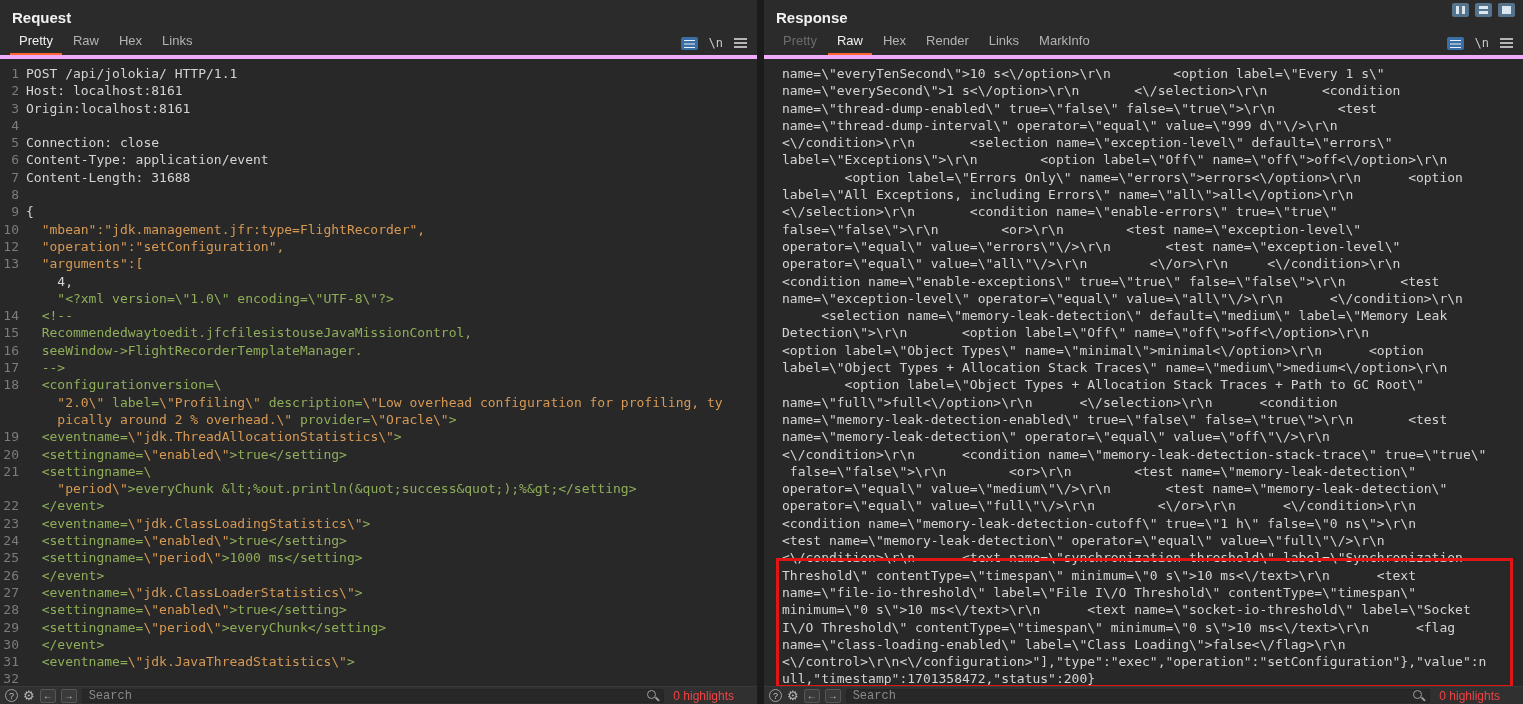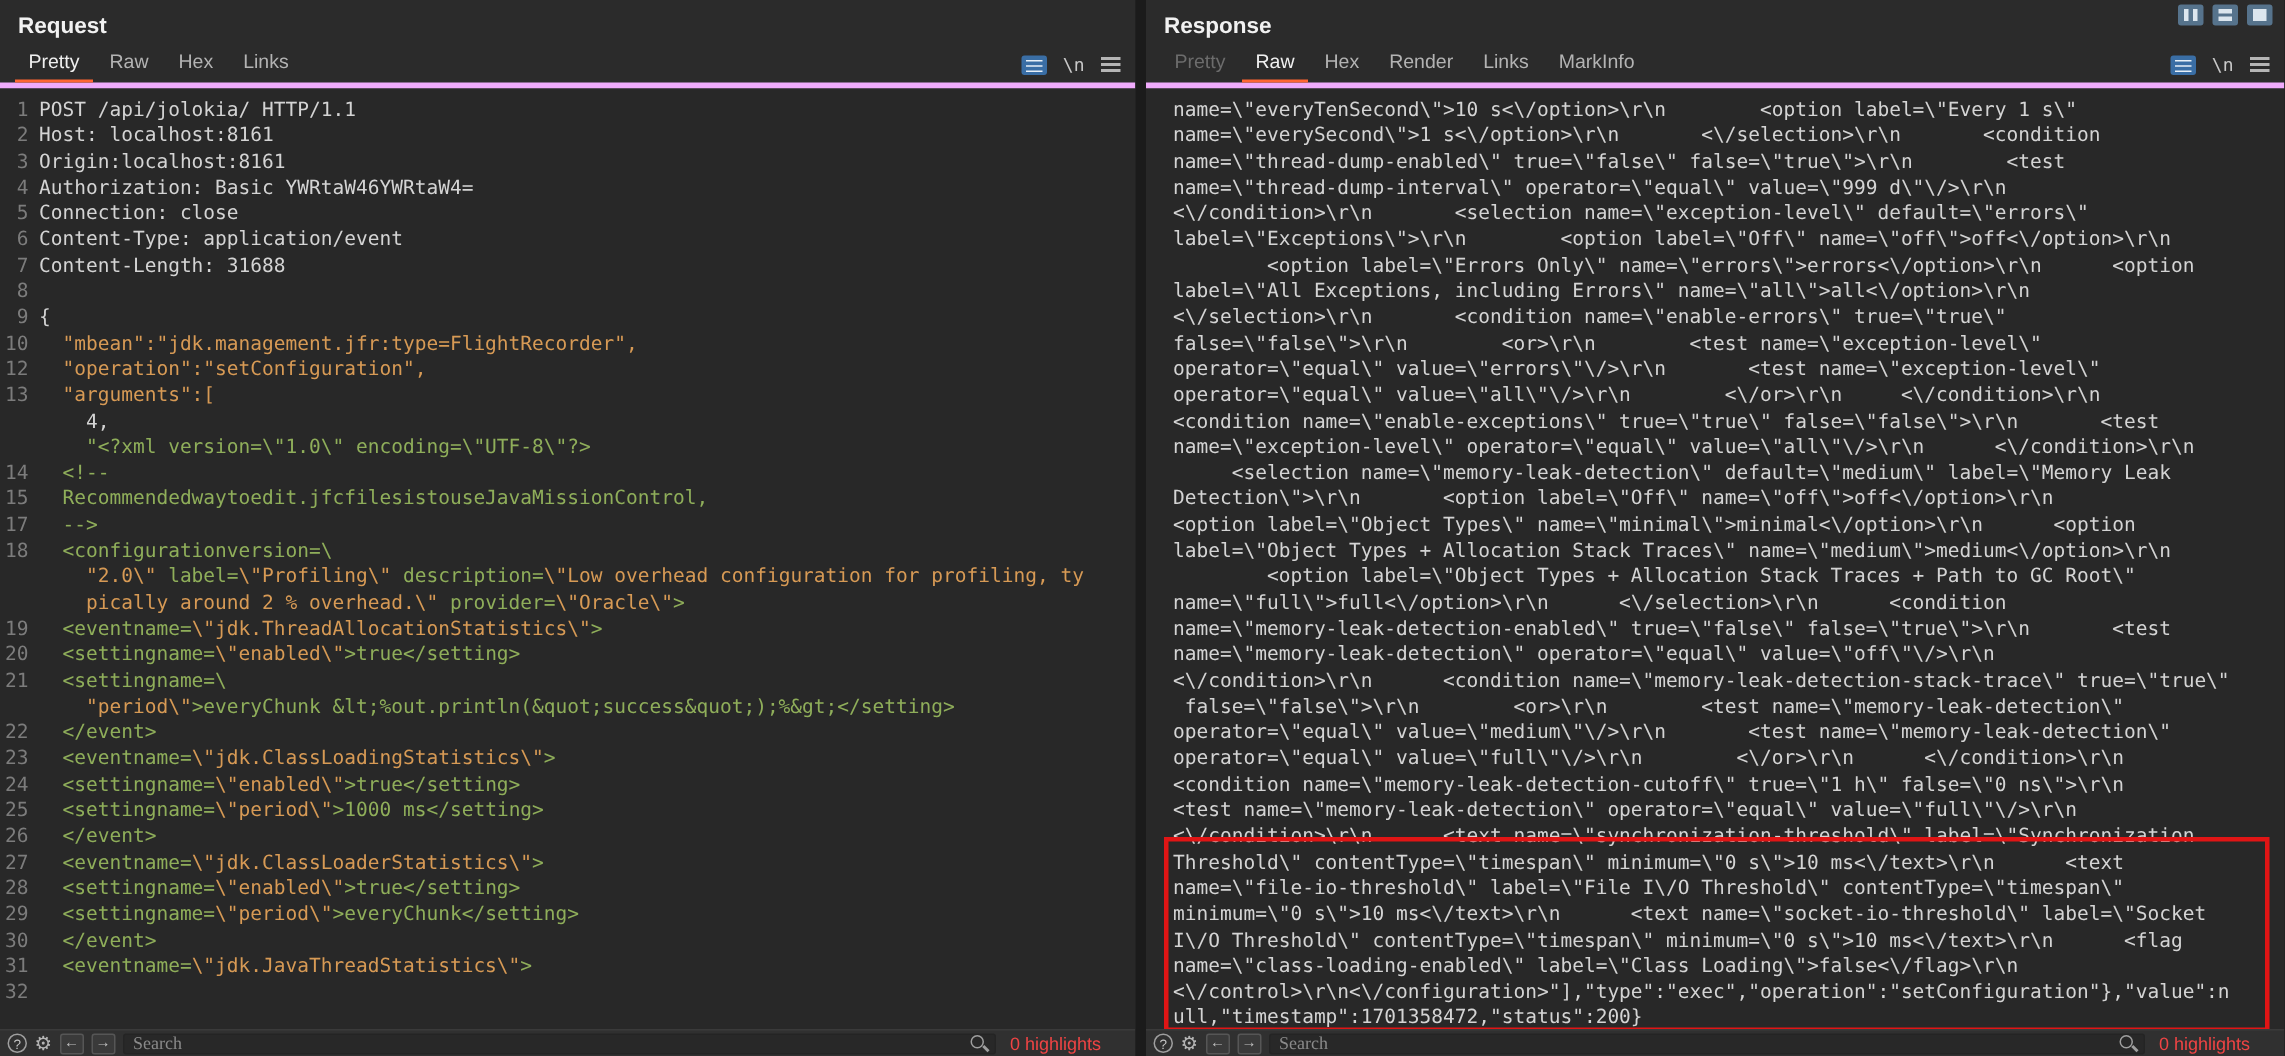--- a/index.html
+++ b/index.html
@@ -42,21 +42,21 @@
   .tok-g{color:var(--green)}
   .rline{white-space:pre;padding-left:18px;color:var(--plain)}
   .annotation{position:absolute;border:3px solid var(--ann);pointer-events:none;z-index:4}
 
   
   .searchbar{flex:0 0 18px;display:flex;align-items:center;background:#303030;border-top:1px solid #3a3a3a;padding:0 5px;gap:5px}
   .sb-help{width:13px;height:13px;border:1px solid #9f9f9f;border-radius:50%;font-size:9px;display:inline-flex;align-items:center;justify-content:center;color:#c4c4c4;flex:0 0 auto}
   .sb-gear{font-size:13px;line-height:13px;color:#b5b5b5;flex:0 0 auto}
   .sb-arrow{width:16px;height:14px;border:1px solid #565656;background:#3a3a3a;border-radius:2px;display:inline-flex;align-items:center;justify-content:center;font-size:10px;color:#c0c0c0;flex:0 0 auto}
   .sb-field{flex:1 1 auto;height:14px;background:#282828;border:1px solid #242424;border-radius:2px;display:flex;align-items:center}
-  .sb-field input{flex:1 1 auto;background:transparent;border:none;outline:none;color:#14b8a6;font-family:Liberation Serif, serif;font-size:12px;padding:0 6px;min-width:0}
+  .sb-field input{flex:1 1 auto;background:transparent;border:none;outline:none;color:#14b8a6;font-family:Liberation Mono, monospace;font-size:12px;padding:0 6px;min-width:0}
   .sb-field input::placeholder{color:#8a8a8a}
   .mag{width:13px;height:13px;position:relative;display:inline-block;margin-right:4px;flex:0 0 auto}
   .mag::before{content:"";position:absolute;left:1px;top:1px;width:7px;height:7px;border:1.5px solid #9f9f9f;border-radius:50%}
   .mag::after{content:"";position:absolute;left:8.5px;top:9px;width:4.5px;height:1.5px;background:#9f9f9f;transform:rotate(45deg)}
   .sb-high{font-size:12px;color:#ef4444;padding:0 18px 0 4px;white-space:nowrap;flex:0 0 auto}
 
   
   .winbtns{position:absolute;top:3px;right:8px;display:flex;gap:6px;z-index:9}
   .wbtn{width:17px;height:14px;background:#56738c;border-radius:2px;display:flex;align-items:center;justify-content:center;cursor:pointer}
   .g-cols{width:9px;height:8px;border-left:3px solid #dce6ee;border-right:3px solid #dce6ee}
@@ -94,33 +94,34 @@
         <span class="wrapicon"></span>
         <span class="nlicon">\n</span>
         <span class="hamb"></span>
       </div>
     </div>
 
     <div class="editor" id="req-editor">
         <div class="line"><span class="gutter">1</span><span class="code"><span class="tok-w">POST /api/jolokia/ HTTP/1.1</span></span></div>
         <div class="line"><span class="gutter">2</span><span class="code"><span class="tok-w">Host: localhost:8161</span></span></div>
         <div class="line"><span class="gutter">3</span><span class="code"><span class="tok-w">Origin:localhost:8161</span></span></div>
-        <div class="line"><span class="gutter">4</span><span class="code"><span class="tok-w">Authorization: Basic YWRtaW46YWRtaW4=</span></span></div>
+        <div class="line"><span class="gutter">4</span></div>
         <div class="line"><span class="gutter">5</span><span class="code"><span class="tok-w">Connection: close</span></span></div>
         <div class="line"><span class="gutter">6</span><span class="code"><span class="tok-w">Content-Type: application/event</span></span></div>
         <div class="line"><span class="gutter">7</span><span class="code"><span class="tok-w">Content-Length: 31688</span></span></div>
         <div class="line"><span class="gutter">8</span><span class="code"></span></div>
         <div class="line"><span class="gutter">9</span><span class="code"><span class="tok-w">{</span></span></div>
         <div class="line"><span class="gutter">10</span><span class="code"><span class="tok-o">  "mbean":"jdk.management.jfr:type=FlightRecorder",</span></span></div>
         <div class="line"><span class="gutter">12</span><span class="code"><span class="tok-o">  "operation":"setConfiguration",</span></span></div>
         <div class="line"><span class="gutter">13</span><span class="code"><span class="tok-o">  "arguments":[</span></span></div>
         <div class="line"><span class="gutter"></span><span class="code"><span class="tok-w">    4,</span></span></div>
         <div class="line"><span class="gutter"></span><span class="code"><span class="tok-g">    "&lt;?xml version=\"1.0\" encoding=\"UTF-8\"?&gt;</span></span></div>
         <div class="line"><span class="gutter">14</span><span class="code"><span class="tok-g">  &lt;!--</span></span></div>
         <div class="line"><span class="gutter">15</span><span class="code"><span class="tok-g">  Recommendedwaytoedit.jfcfilesistouseJavaMissionControl,</span></span></div>
+        <div class="line"><span class="gutter">16</span><span class="code"><span class="tok-g">  seeWindow-&gt;FlightRecorderTemplateManager.</span></span></div>
         <div class="line"><span class="gutter">17</span><span class="code"><span class="tok-g">  --&gt;</span></span></div>
         <div class="line"><span class="gutter">18</span><span class="code"><span class="tok-g">  &lt;configurationversion=\</span></span></div>
         <div class="line"><span class="gutter"></span><span class="code"><span class="tok-o">    "2.0\" </span><span class="tok-g">label=</span><span class="tok-o">\"Profiling\" </span><span class="tok-g">description=</span><span class="tok-o">\"Low overhead configuration for profiling, ty</span></span></div>
         <div class="line"><span class="gutter"></span><span class="code"><span class="tok-o">    pically around 2 % overhead.\" </span><span class="tok-g">provider=</span><span class="tok-o">\"Oracle\"</span><span class="tok-g">&gt;</span></span></div>
         <div class="line"><span class="gutter">19</span><span class="code"><span class="tok-g">  &lt;eventname=</span><span class="tok-o">\"jdk.ThreadAllocationStatistics\"</span><span class="tok-g">&gt;</span></span></div>
         <div class="line"><span class="gutter">20</span><span class="code"><span class="tok-g">  &lt;settingname=</span><span class="tok-o">\"enabled\"</span><span class="tok-g">&gt;true&lt;/setting&gt;</span></span></div>
         <div class="line"><span class="gutter">21</span><span class="code"><span class="tok-g">  &lt;settingname=\</span></span></div>
         <div class="line"><span class="gutter"></span><span class="code"><span class="tok-o">    "period\"</span><span class="tok-g">&gt;everyChunk &amp;lt;%out.println(&amp;quot;success&amp;quot;);%&amp;gt;&lt;/setting&gt;</span></span></div>
         <div class="line"><span class="gutter">22</span><span class="code"><span class="tok-g">  &lt;/event&gt;</span></span></div>
         <div class="line"><span class="gutter">23</span><span class="code"><span class="tok-g">  &lt;eventname=</span><span class="tok-o">\"jdk.ClassLoadingStatistics\"</span><span class="tok-g">&gt;</span></span></div>

